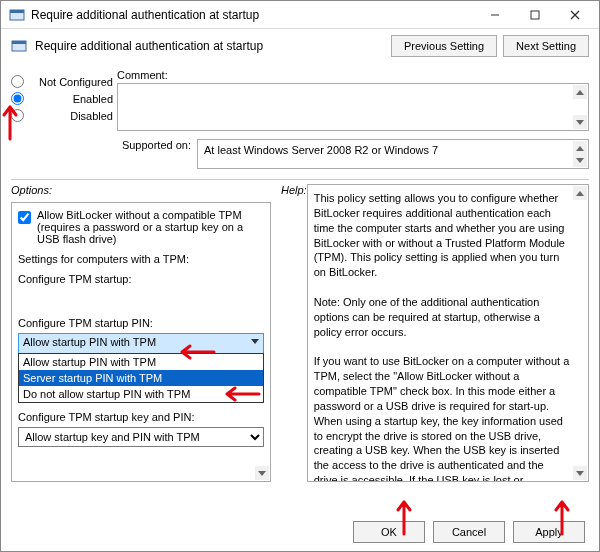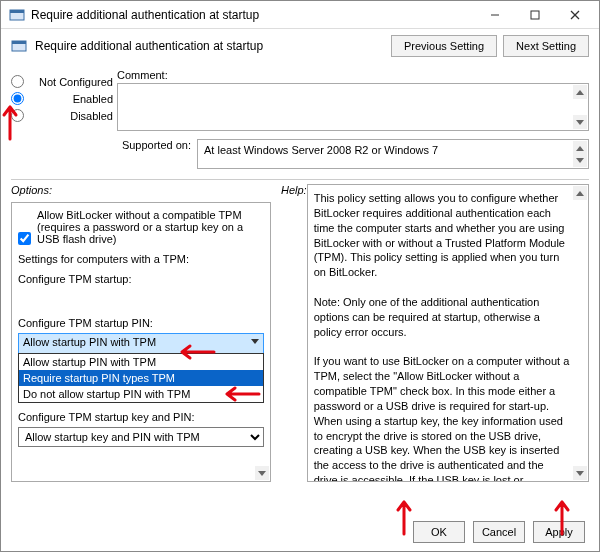--- a/index.html
+++ b/index.html
@@ -30,32 +30,32 @@
 
 .hr { border-top: 1px solid #ccc; margin: 10px 0 4px; }
 
 .columns { display: flex; gap: 10px; margin-top: 4px; height: 298px; }
 .options-col { width: 260px; display: flex; flex-direction: column; }
 .help-col { flex: 1; display: flex; flex-direction: row; }
 .col-label { font-size: 11px; margin-bottom: 6px; font-style: italic; }
 .options-box { flex: 1; border: 1px solid #aaa; padding: 6px 6px 6px 6px; overflow: hidden; position: relative; background:#fff; }
 .help-box { flex: 1; border: 1px solid #aaa; padding: 6px 18px 6px 6px; overflow: hidden; line-height: 1.35; position: relative; background:#fff; }
 
-.chk-row { display: flex; align-items: flex-end; margin-bottom: 8px; }
+.chk-row { display: flex; align-items: flex-start; margin-bottom: 8px; }
 .chk-row input { margin: 2px 6px 0 0; }
 .section-label { margin: 8px 0 4px; }
 select.combo { width: 100%; height: 20px; border: 1px solid #7a7a7a; background: #fff; font-size: 11px; padding-left: 2px;}
 .combo-sel { height: 20px; border: 1px solid #3399ff; border-bottom: none; background: #cde8ff; padding: 2px 18px 0 4px; position: relative; }
 .combo-sel::after { content:""; position:absolute; right:4px; top:5px; width:0;height:0;border-left:4px solid transparent;border-right:4px solid transparent;border-top:5px solid #333;}
 .combo-list { border: 1px solid #333; border-top: 1px solid #333; background: #fff; }
 .combo-opt { padding: 2px 4px; }
 .combo-opt.sel { background: #0a64c8; color: #fff; }
 
 .btnbar { position: absolute; bottom: 8px; right: 14px; display: flex; gap: 8px; }
-.btn { width: 52px; height: 22px; border: 1px solid #888; background: #f3f3f3; font-size: 11px; }
+.btn { width: 72px; height: 22px; border: 1px solid #888; background: #f3f3f3; font-size: 11px; }
 
 .scroll-up,.scroll-down { position:absolute; right:1px; width:14px; height:14px; background:#f0f0f0; display:flex;align-items:center;justify-content:center;}
 .scroll-up{top:1px;} .scroll-down{bottom:1px;}
 .tri-up{width:0;height:0;border-left:4px solid transparent;border-right:4px solid transparent;border-bottom:5px solid #666;}
 .tri-down{width:0;height:0;border-left:4px solid transparent;border-right:4px solid transparent;border-top:5px solid #666;}
 
 .red-arrow { position: absolute; pointer-events: none; z-index: 50; }
 </style>
 </head>
 <body>
@@ -152,21 +152,21 @@
           <div class="section-label">Configure TPM startup:</div>
 
           <div class="section-label" style="position:relative;margin-top:32px;">
             <span>Configure TPM startup PIN:</span>
           </div>
 
           <div style="position:relative;">
             <div class="combo-sel">Allow startup PIN with TPM</div>
             <div class="combo-list">
               <div class="combo-opt">Allow startup PIN with TPM</div>
-              <div class="combo-opt sel">Require startup PIN types TPM</div>
+              <div class="combo-opt sel">Server startup PIN with TPM</div>
               <div class="combo-opt">Do not allow startup PIN with TPM</div>
             </div>
           </div>
 
           <div class="section-label">Configure TPM startup key and PIN:</div>
           <select class="combo">
             <option>Allow startup key and PIN with TPM</option>
           </select>
 
           <div class="scroll-down" style="bottom:1px;">

